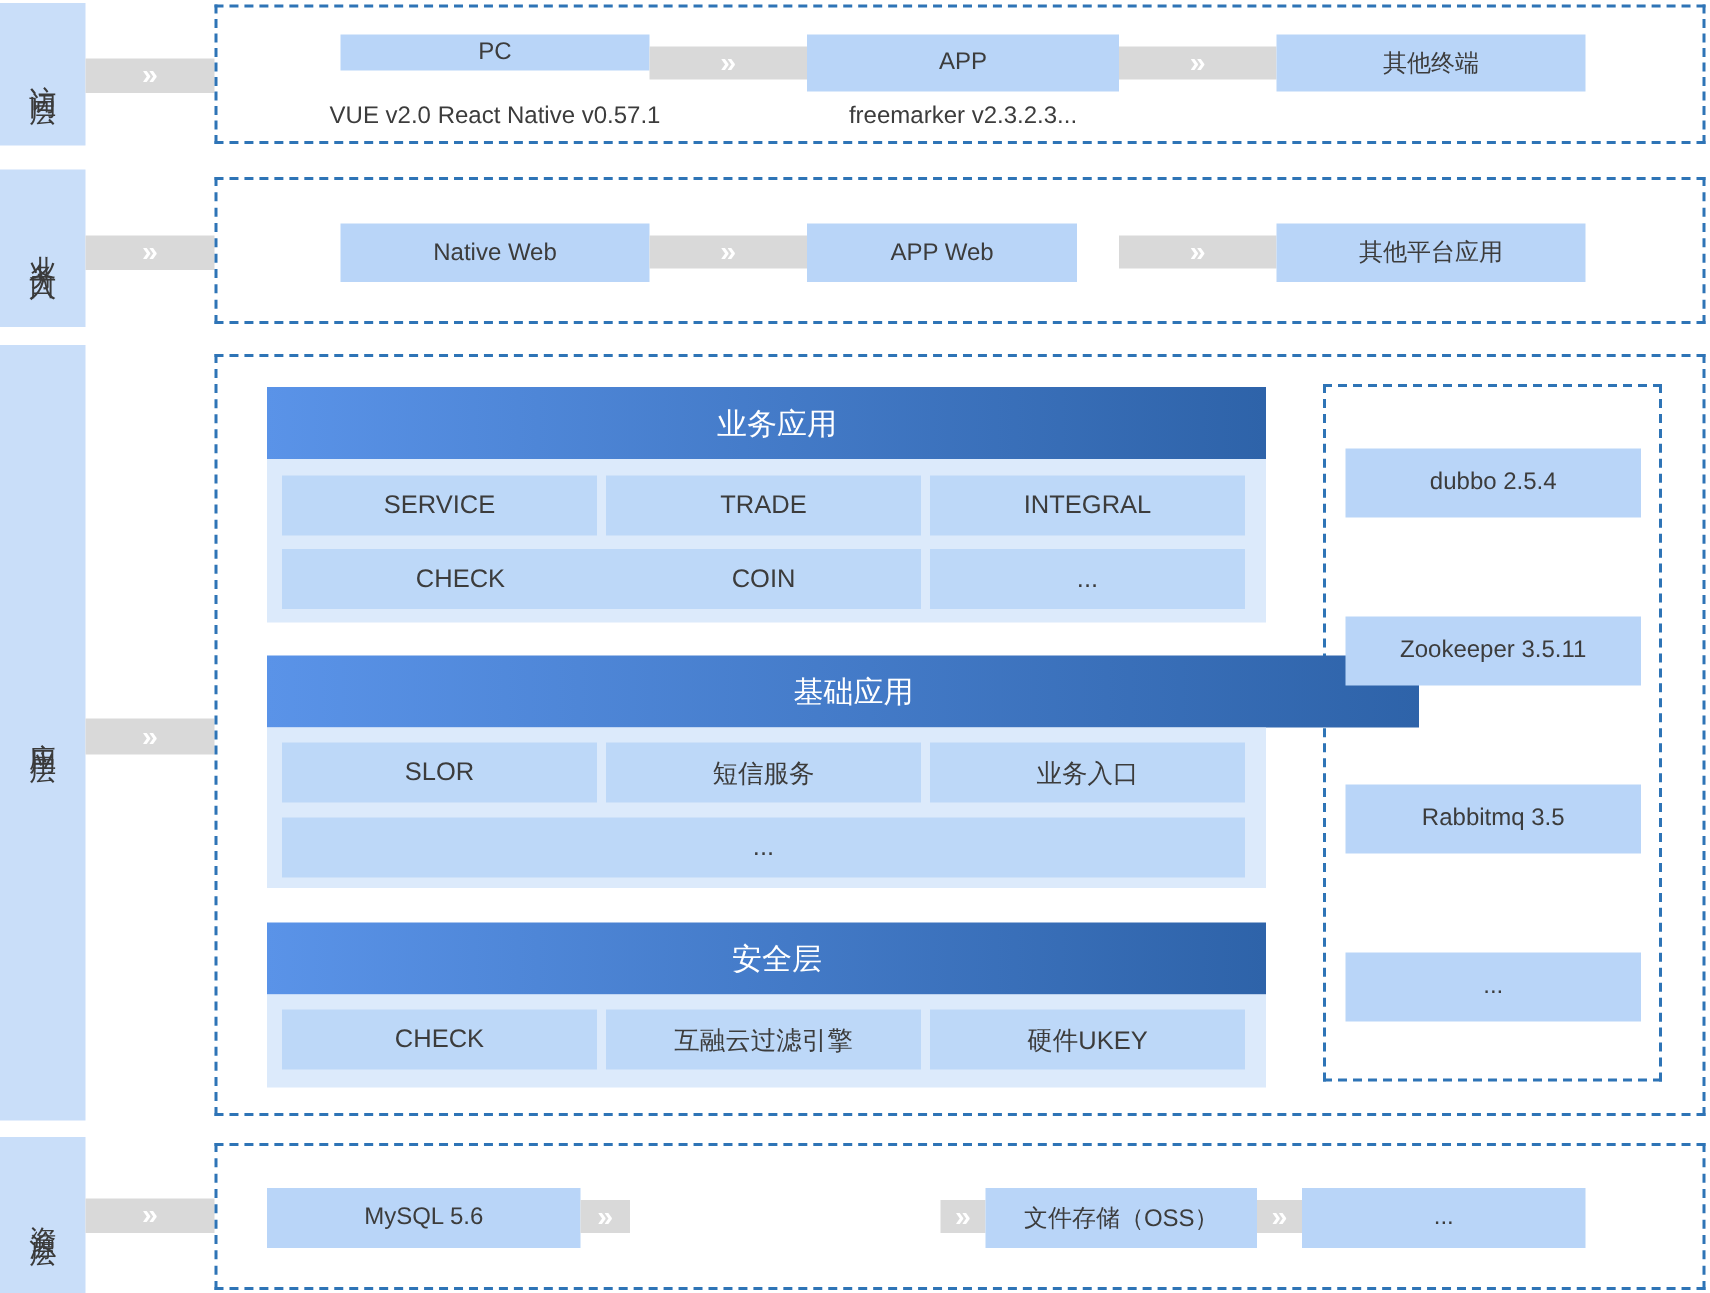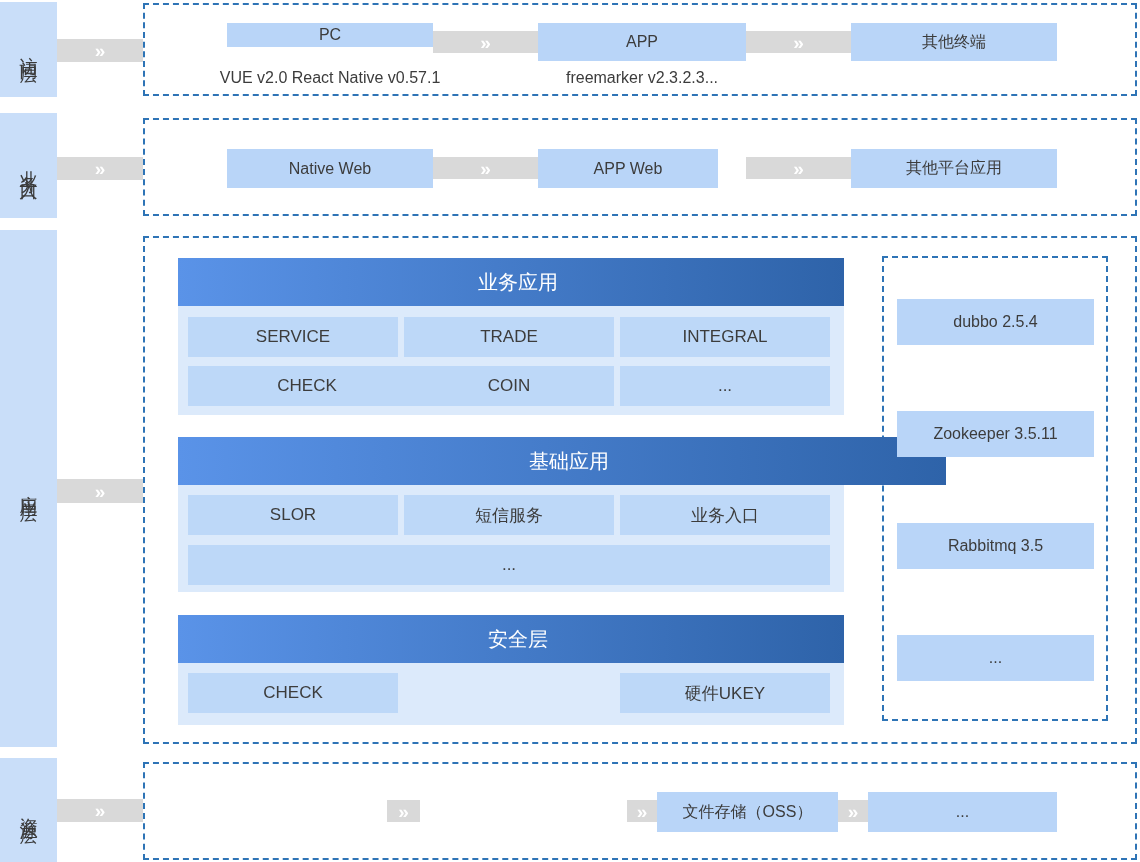--- a/index.html
+++ b/index.html
@@ -85,26 +85,28 @@
   <div class="hdr" style="left:178px;top:437px;width:768px;height:48px">基础应用</div>
   <div class="panel" style="left:178px;top:485px;width:666px;height:107px"></div>
   <div class="cell" style="left:188px;top:495px;width:210px;height:40px">SLOR</div>
   <div class="cell" style="left:404px;top:495px;width:210px;height:40px">短信服务</div>
   <div class="cell" style="left:620px;top:495px;width:210px;height:40px">业务入口</div>
   <div class="cell" style="left:188px;top:545px;width:642px;height:40px">...</div>
 
   <div class="hdr" style="left:178px;top:615px;width:666px;height:48px">安全层</div>
   <div class="panel" style="left:178px;top:663px;width:666px;height:62px"></div>
   <div class="cell" style="left:188px;top:673px;width:210px;height:40px">CHECK</div>
+  <div class="cell" style="left:404px;top:673px;width:210px;height:40px">互融云过滤引擎</div>
   <div class="cell" style="left:620px;top:673px;width:210px;height:40px">硬件UKEY</div>
 
   <div class="node" style="left:897px;top:299px;width:197px;height:46px">dubbo 2.5.4</div>
   <div class="node" style="left:897px;top:411px;width:197px;height:46px">Zookeeper 3.5.11</div>
   <div class="node" style="left:897px;top:523px;width:197px;height:46px">Rabbitmq 3.5</div>
   <div class="node" style="left:897px;top:635px;width:197px;height:46px">...</div>
 
+  <div class="node" style="left:178px;top:792px;width:209px;height:40px">MySQL 5.6</div>
   <div class="conn" style="left:387px;top:800px;width:33px;height:22px">»</div>
   <div class="conn" style="left:627px;top:800px;width:30px;height:22px">»</div>
   <div class="node" style="left:657px;top:792px;width:181px;height:40px">文件存储（OSS）</div>
   <div class="conn" style="left:838px;top:800px;width:30px;height:22px">»</div>
   <div class="node" style="left:868px;top:792px;width:189px;height:40px">...</div>
 
 </div>
 
 </body></html>

